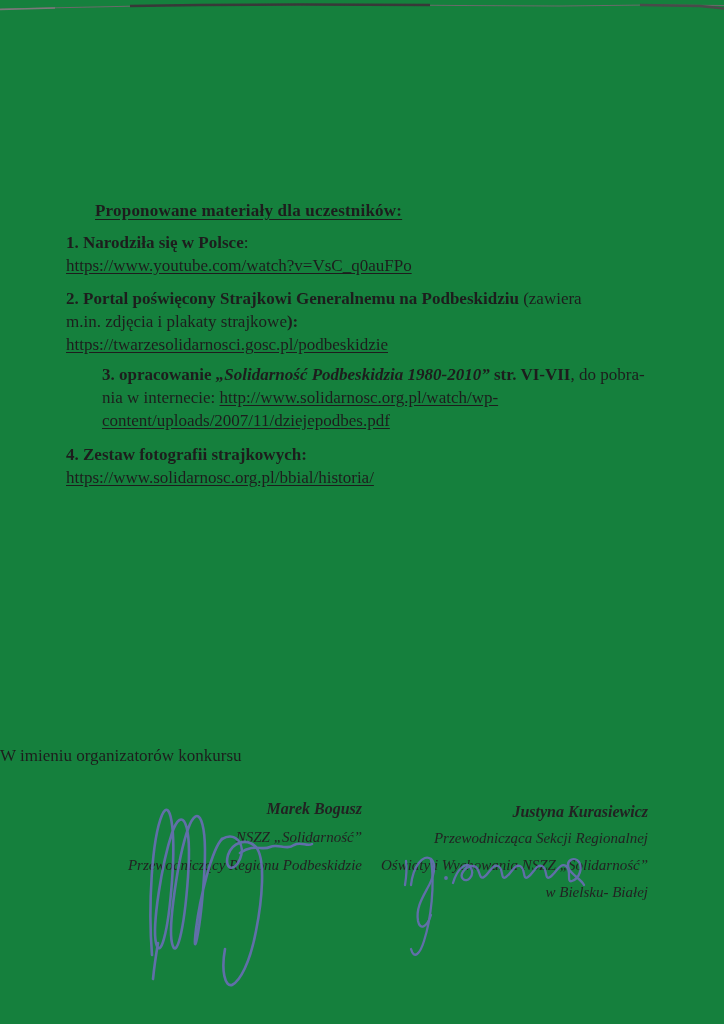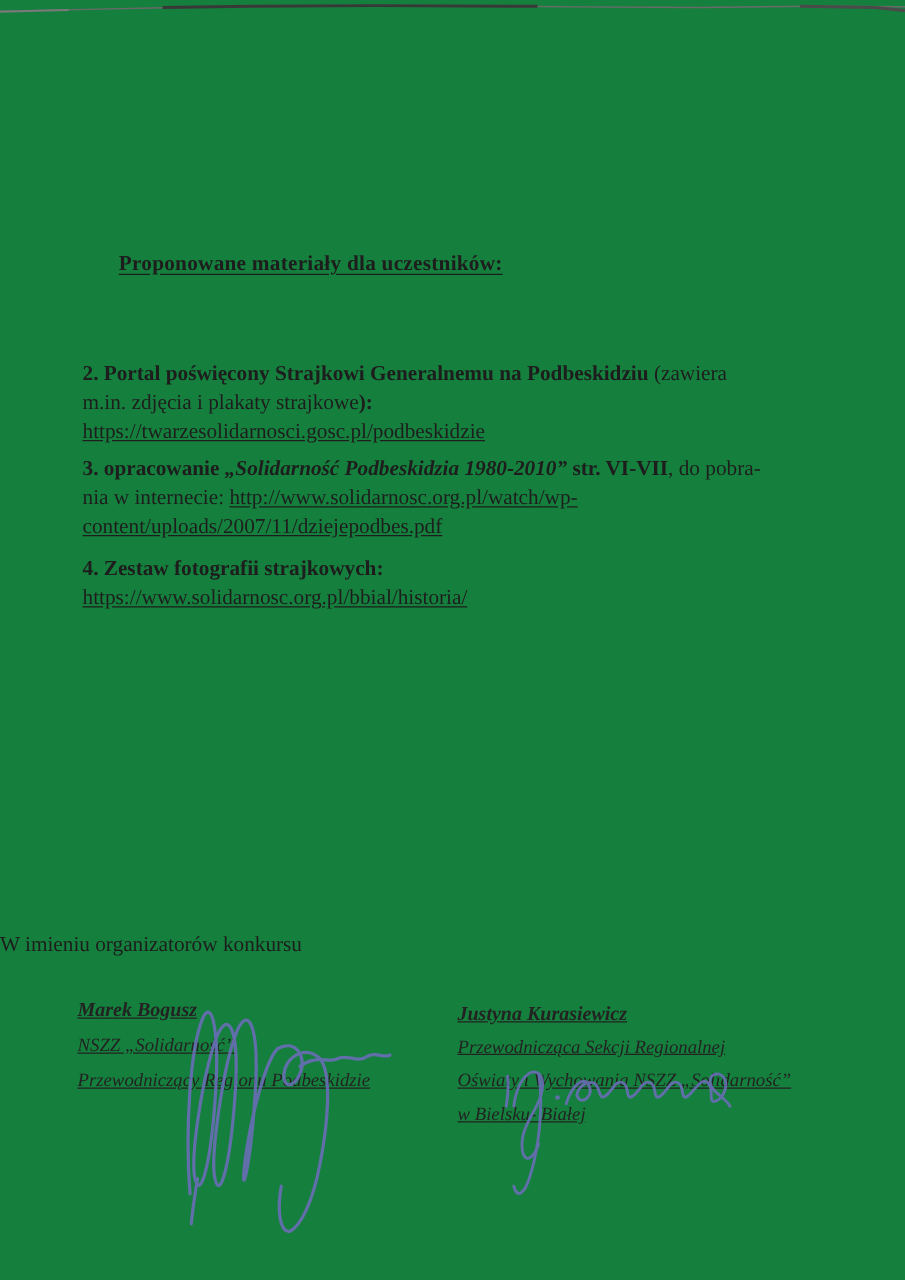--- a/index.html
+++ b/index.html
@@ -31,43 +31,42 @@
   }
   .item {
     position: absolute;
     left: 66px;
     width: 600px;
     font-size: 17px;
     line-height: 23px;
   }
   .item-1 { top: 231px; }
   .item-2 { top: 287px; }
-  .item-3 { top: 363px; }
+  .item-3 { top: 363px; margin-left: 36px; }
   .item-4 { top: 443px; }
   .b  { font-weight: bold; }
   .bi { font-weight: bold; font-style: italic; }
   .url {
     text-decoration: underline;
     text-underline-offset: 2px;
     color: #1d1d1d;
     cursor: pointer;
   }
   .footer-line {
     position: absolute;
     left: 0; top: 746px;
     width: 588px;
     font-size: 17px;
   }
   .sig-block {
     position: absolute;
-    text-align: left;
+    text-align: right;
     font-style: italic;
     font-size: 15px;
     color: #222;
-    text-decoration: underline;
   }
   .sig-block .sig-name {
     font-weight: bold;
     font-size: 16px;
   }
   .sig-left  { left: 62px;  top: 795px; width: 300px; line-height: 28px; }
   .sig-right { left: 366px; top: 798px; width: 282px; line-height: 27px; }
   .signature-svg {
     position: absolute;
     pointer-events: none;
@@ -83,20 +82,24 @@
 
   <svg class="scan-line" viewBox="0 0 724 14">
     <path d="M0,9 L70,7.5 L140,6 L230,5 L330,4.5 L460,5.5 L560,6 L650,5 L724,5.5" stroke="#6a6a6a" stroke-width="1.2" fill="none"></path>
     <path d="M130,6 L200,5 L300,4.5 L430,5" stroke="#383838" stroke-width="2.4" fill="none"></path>
     <path d="M640,5 L700,6 L724,8.5" stroke="#4a4a4a" stroke-width="2.6" fill="none"></path>
     <path d="M0,9.5 L55,8" stroke="#7a7a7a" stroke-width="1.6" fill="none"></path>
   </svg>
 
   <div class="heading">Proponowane materiały dla uczestników:</div>
 
+  <div class="item item-1">
+    <div><span class="b">1. Narodziła się w Polsce</span><span>:</span></div>
+    <div><span class="url">https://www.youtube.com/watch?v=VsC_q0auFPo</span></div>
+  </div>
 
   <div class="item item-2">
     <div><span class="b">2. Portal poświęcony Strajkowi Generalnemu na Podbeskidziu </span><span>(zawiera</span></div>
     <div><span>m.in. zdjęcia i plakaty strajkowe</span><span class="b">):</span></div>
     <div><span class="url">https://twarzesolidarnosci.gosc.pl/podbeskidzie</span></div>
   </div>
 
   <div class="item item-3">
     <div><span class="b">3. opracowanie </span><span class="bi">„Solidarność Podbeskidzia 1980-2010”</span><span class="b"> str. VI-VII</span><span>, do pobra-</span></div>
     <div><span>nia w internecie: </span><span class="url">http://www.solidarnosc.org.pl/watch/wp-</span></div>

